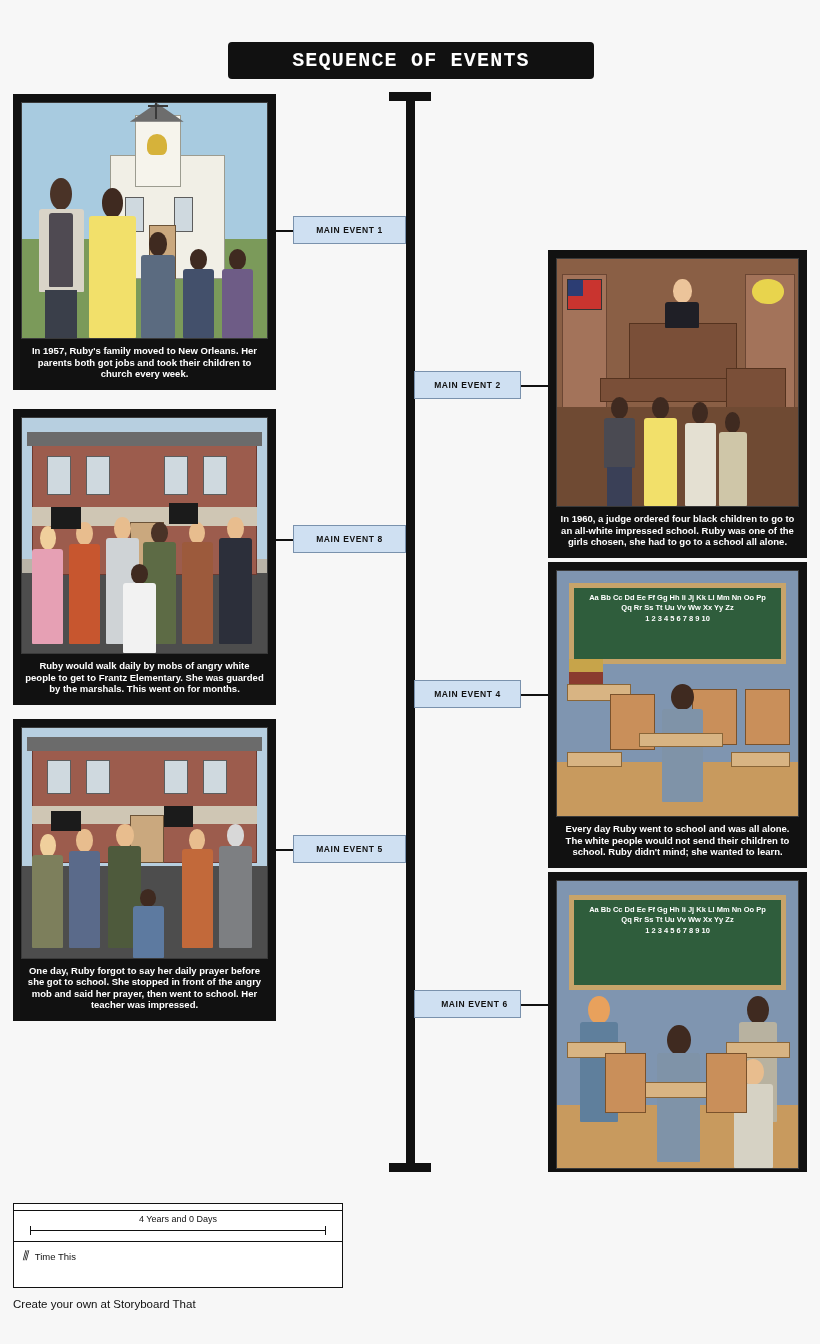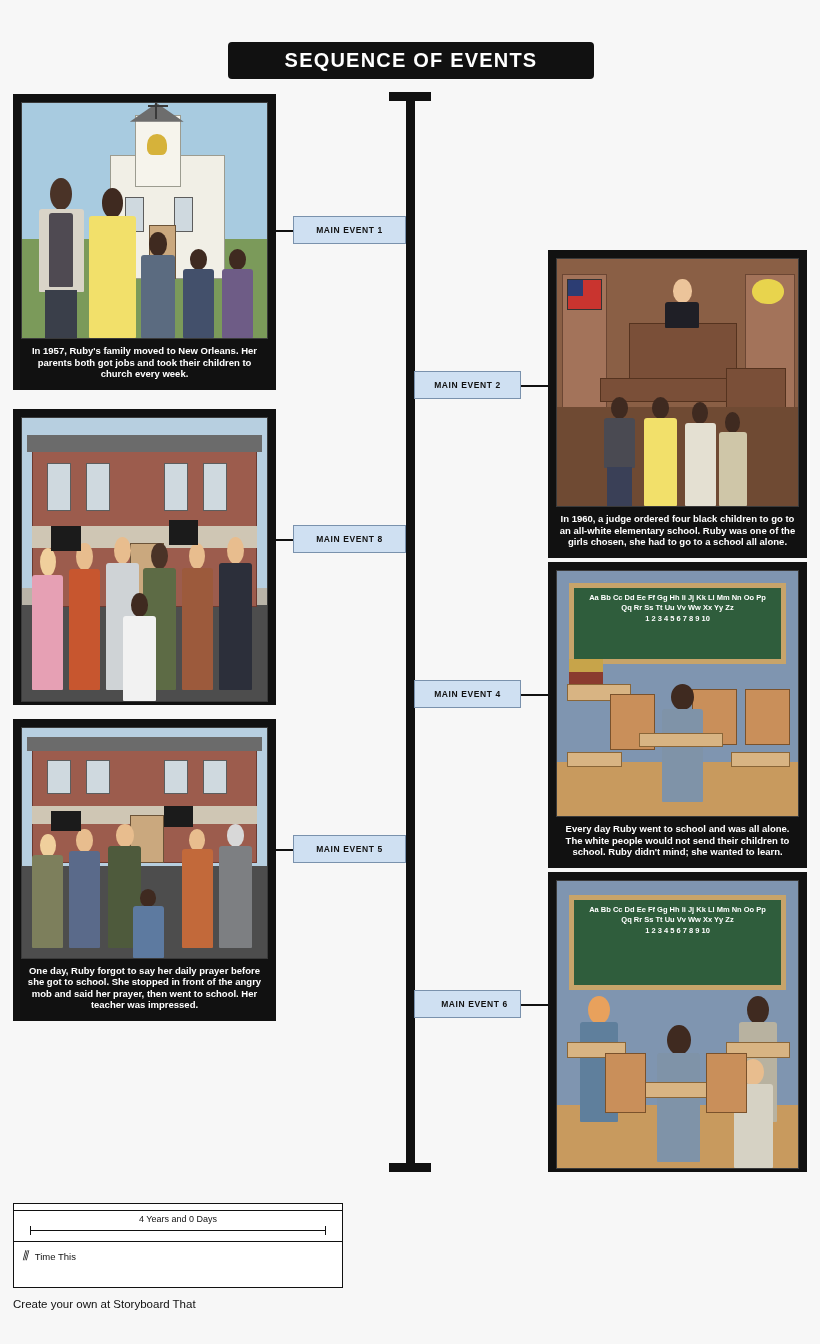--- a/index.html
+++ b/index.html
@@ -26,20 +26,21 @@
     border-radius: 4px;
     display: flex;
     align-items: center;
     justify-content: center;
   }
   .title-bar .title-text {
     color: #ffffff;
     font-size: 20px;
     font-weight: bold;
     letter-spacing: 1.2px;
+    font-family: Liberation Mono, monospace;
   }
 
   
   .spine {
     position: absolute;
     left: 406px;
     top: 92px;
     width: 9px;
     height: 1080px;
     background: #111111;
@@ -341,20 +342,21 @@
       </div>
 
       <div class="figure" style="left:40%; top:62%; width:16%; height:38%;">
         <div class="head" style="left:28%; top:0; width:44%; height:22%; background:#3f2a20;"></div>
         <div class="body" style="left:8%; top:21%; width:84%; height:79%; background:#f2f2f2;"></div>
       </div>
 
       <div style="position:absolute; left:12%; top:38%; width:12%; height:9%; background:#1b1b1b;"></div>
       <div style="position:absolute; left:60%; top:36%; width:12%; height:9%; background:#1b1b1b;"></div>
     </div>
+    <div class="caption">Ruby would walk daily by mobs of angry white people to get to Frantz Elementary. She was guarded by the marshals. This went on for months.</div>
   </div>
 </div>
 
 <div class="cell" style="left:13px; top:719px; width:263px; height:302px;">
   <div class="cell-inner">
     <div class="art">
       <div class="sky" style="height:60%; background:#b7cfe0;"></div>
       <div class="street" style="height:40%;"></div>
       <div class="school-wall" style="top:8%; height:50%;"></div>
       <div class="school-roof" style="top:4%;"></div>
@@ -427,21 +429,21 @@
       </div>
       <div class="figure" style="left:52%; top:58%; width:15%; height:42%;">
         <div class="head" style="left:28%; top:0; width:44%; height:21%; background:#3f2a20;"></div>
         <div class="body" style="left:8%; top:20%; width:84%; height:80%; background:#e4e0d2;"></div>
       </div>
       <div class="figure" style="left:66%; top:62%; width:14%; height:38%;">
         <div class="head" style="left:28%; top:0; width:44%; height:22%; background:#3f2a20;"></div>
         <div class="body" style="left:8%; top:21%; width:84%; height:79%; background:#cfc6a8;"></div>
       </div>
     </div>
-    <div class="caption">In 1960, a judge ordered four black children to go to an all-white elementary school. Ruby was one of the girls chosen, she had to go to a school all alone.</div>
+    <div class="caption">In 1960, a judge ordered four black children to go to an all-white impressed school. Ruby was one of the girls chosen, she had to go to a school all alone.</div>
   </div>
 </div>
 
 <div class="cell" style="left:548px; top:562px; width:259px; height:306px;">
   <div class="cell-inner">
     <div class="art">
       <div class="class-wall"></div>
       <div class="board">
         <div>Aa Bb Cc Dd Ee Ff Gg Hh Ii Jj Kk Ll Mm Nn Oo Pp</div>
         <div>Qq Rr Ss Tt Uu Vv Ww Xx Yy Zz</div>

